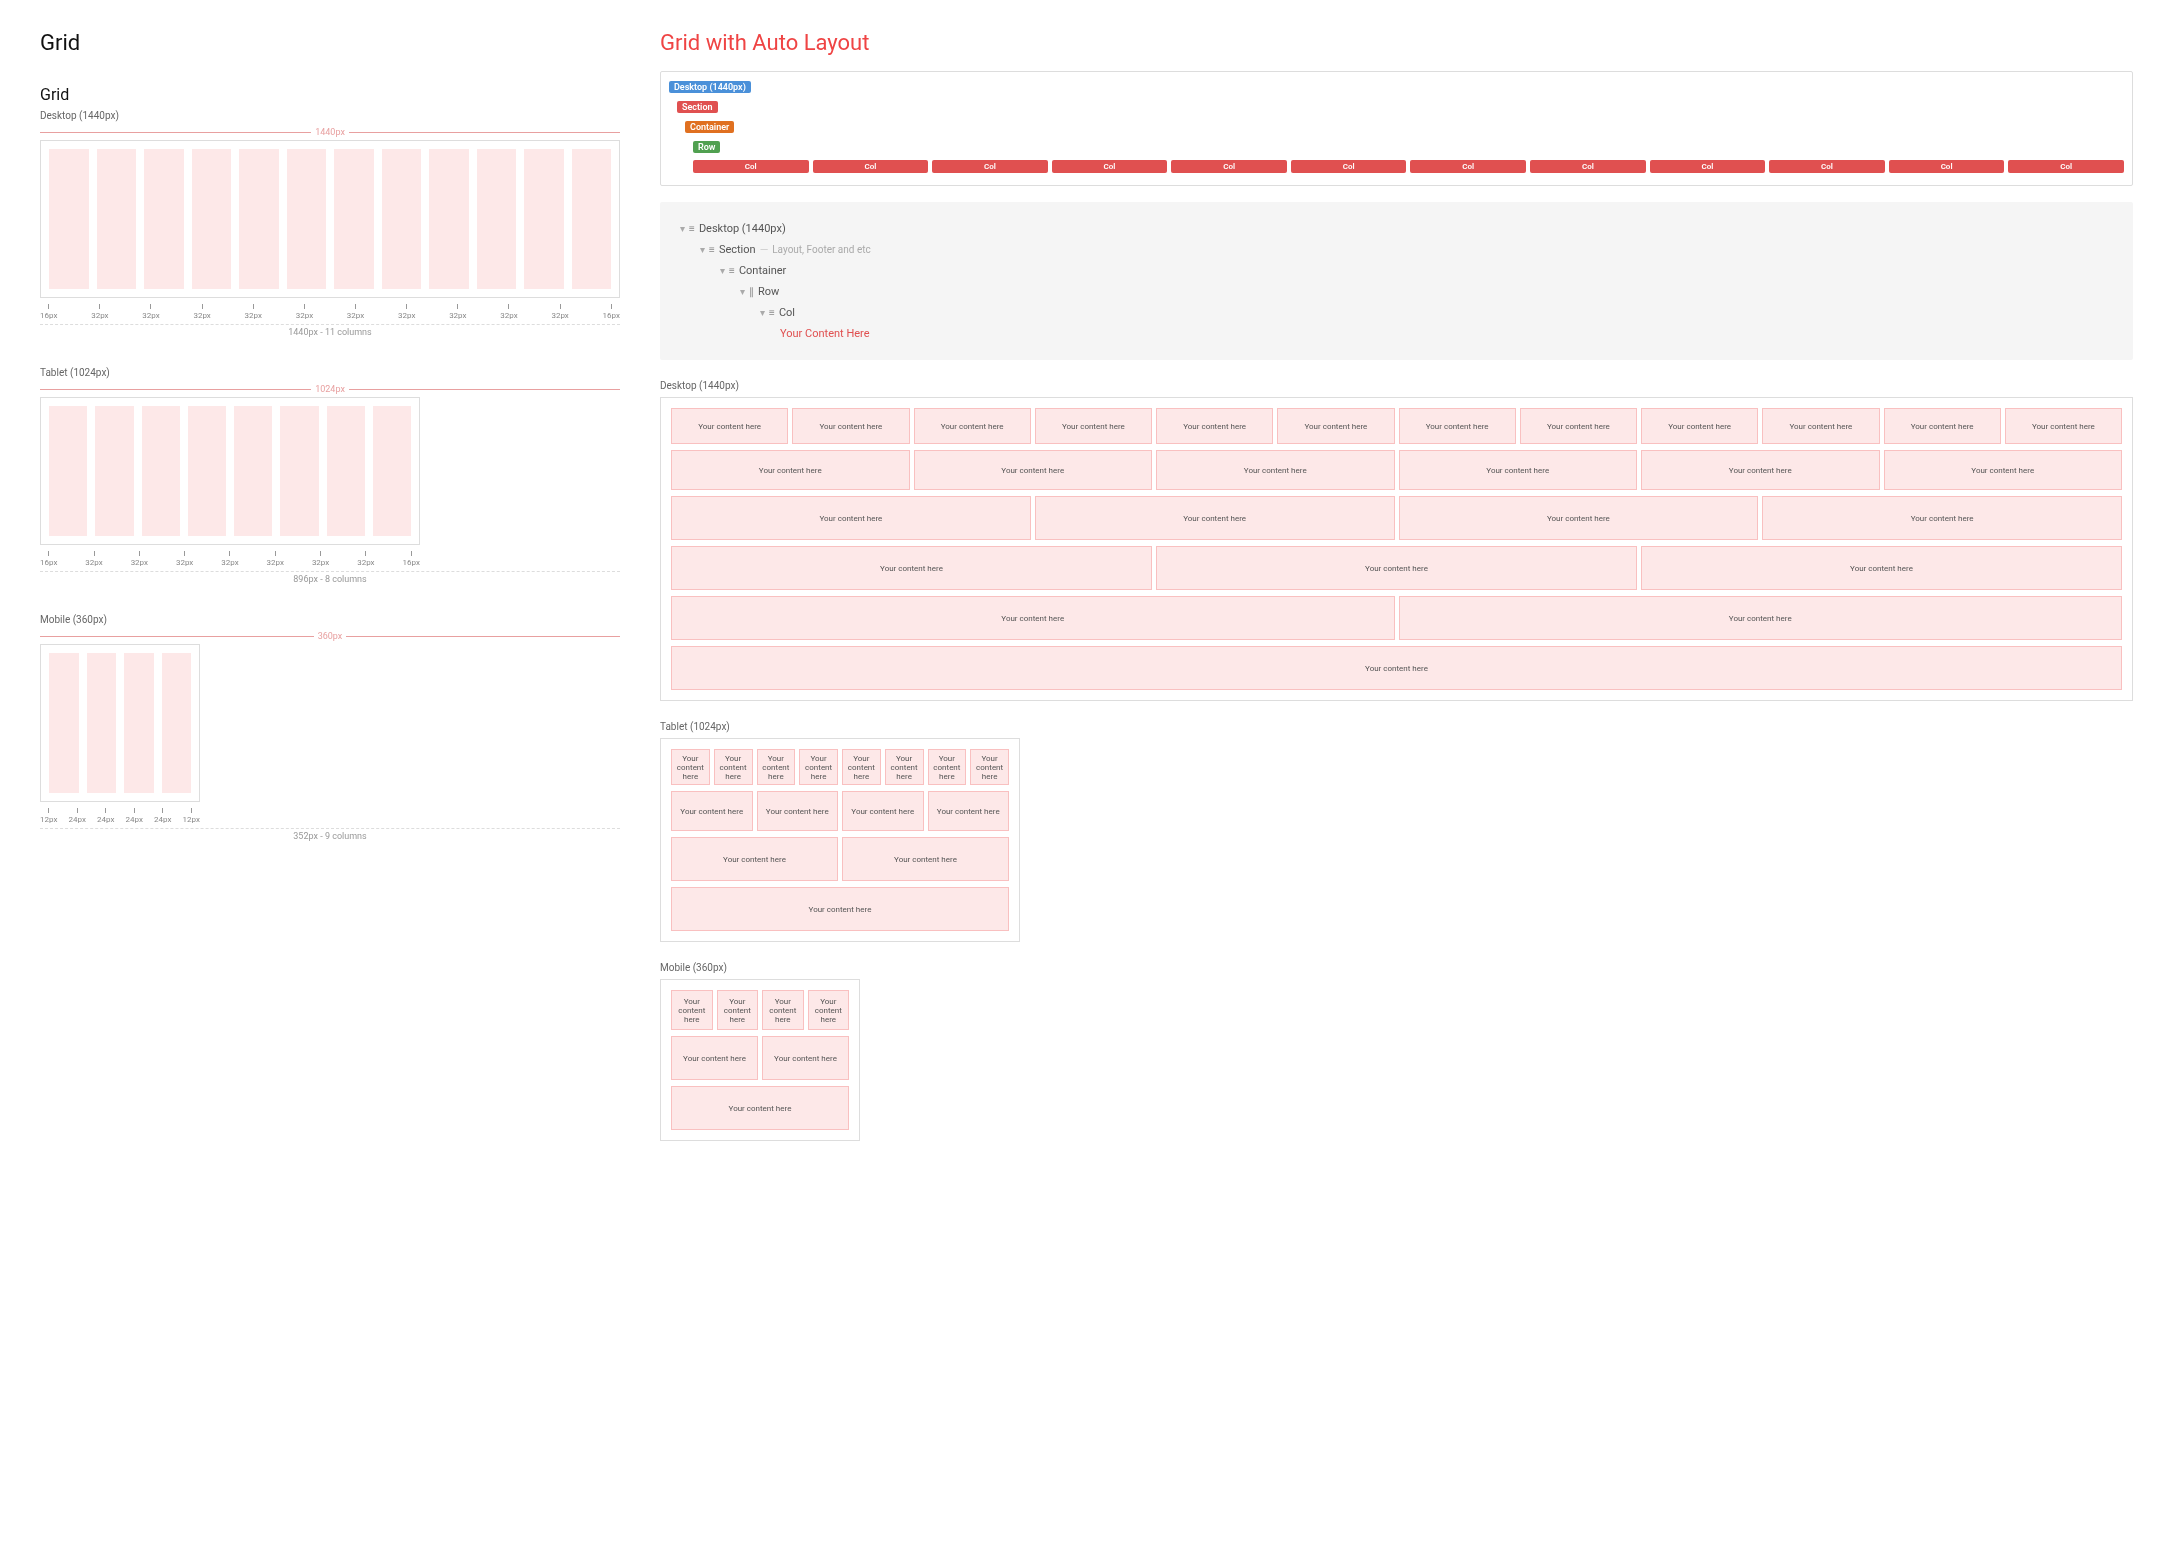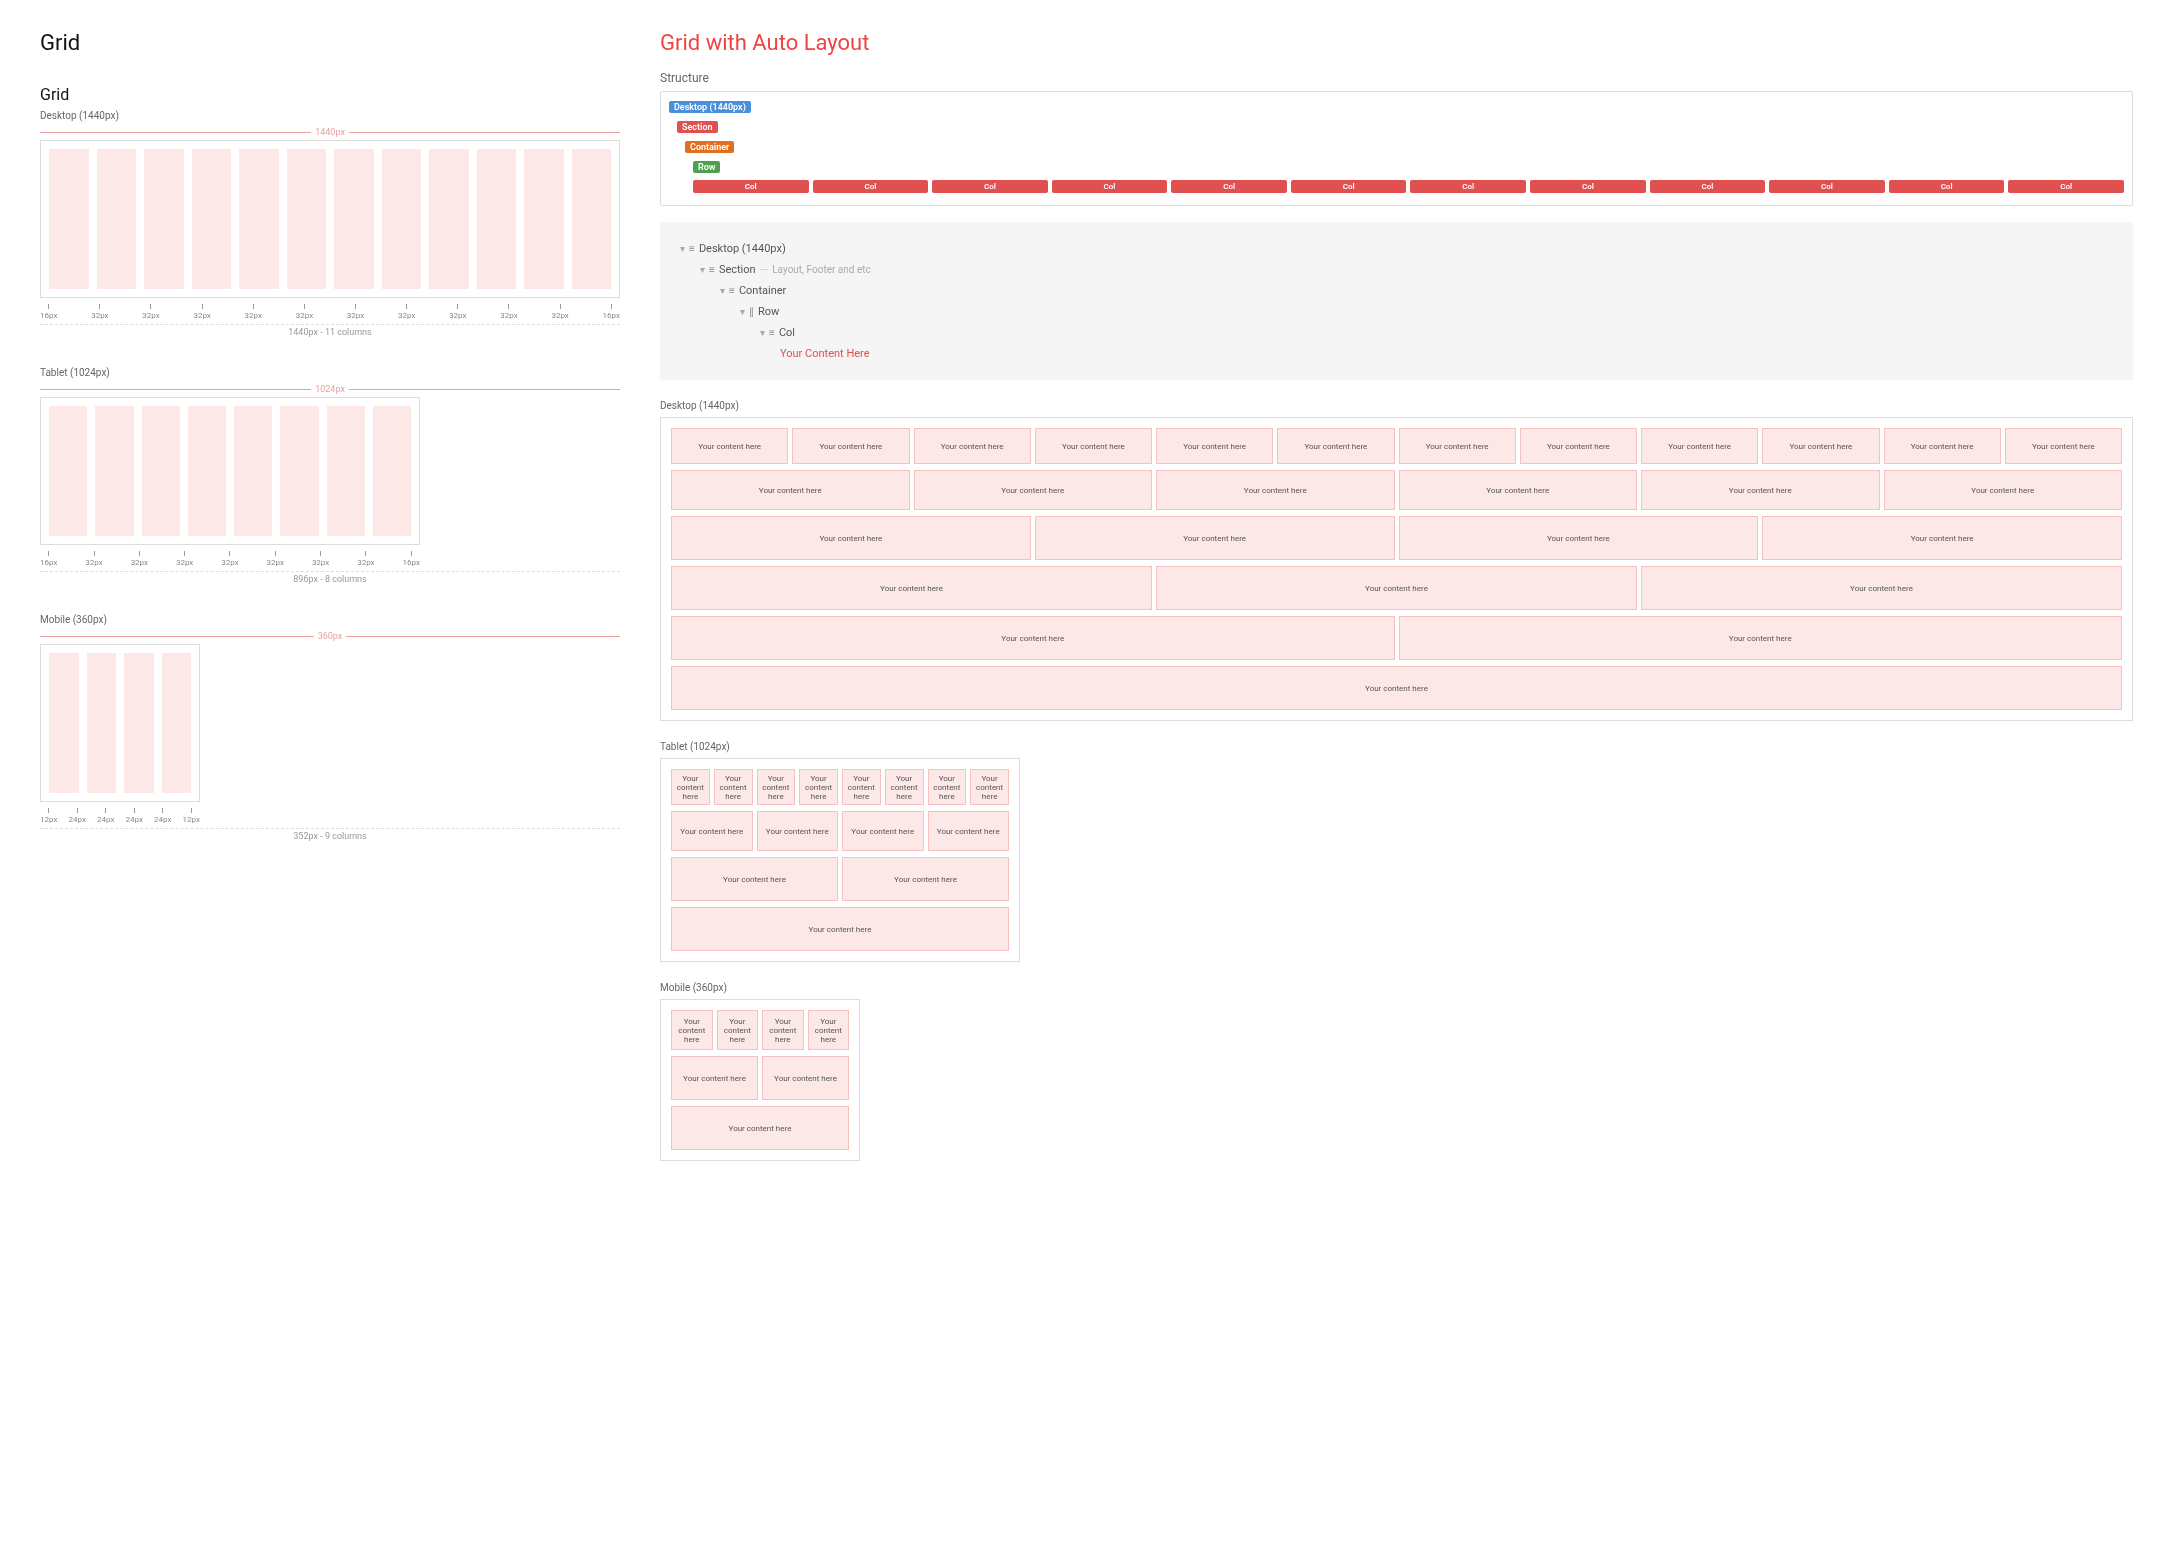--- a/index.html
+++ b/index.html
@@ -386,21 +386,20 @@
           <span style="font-size: 8px; color: rgb(136, 136, 136); display: flex; flex-direction: column; align-items: center;"><span style="border-left:1px solid #999;height:5px;display:block;margin-bottom:2px;"></span>12px</span>
         </div>
       <div class="columns-label">352px - 9 columns</div>
     </div>
 
   </div>
 
   <div class="right-panel">
     <h1 class="right-main-title">Grid with Auto Layout</h1>
 
-    <div class="structure-label">Structure</div>
 
     <div class="structure-box">
 
       <div style="margin-bottom:4px;">
         <span class="badge badge-blue">Desktop (1440px)</span>
       </div>
 
       <div style="margin-bottom:4px; padding-left:8px;">
         <span class="badge badge-red">Section</span>
       </div>

